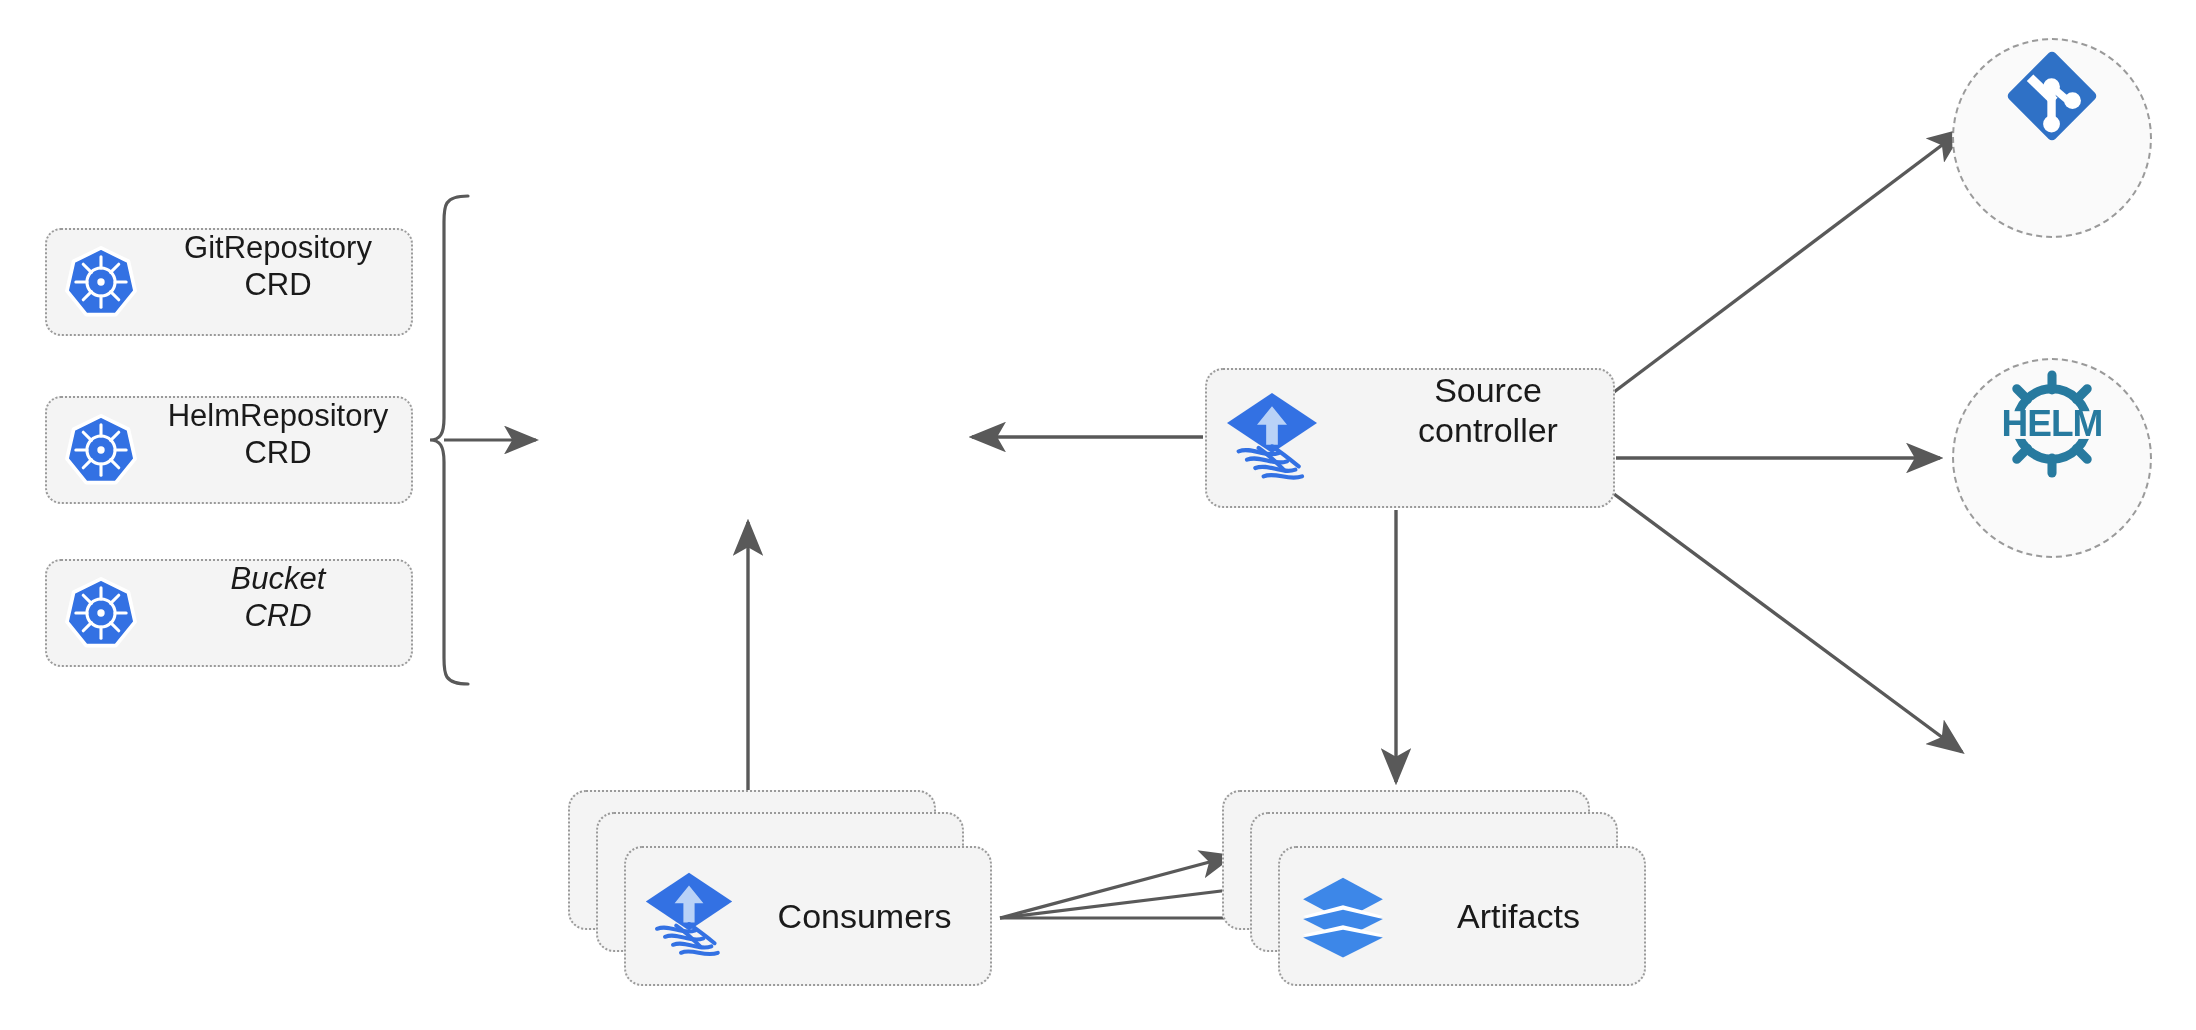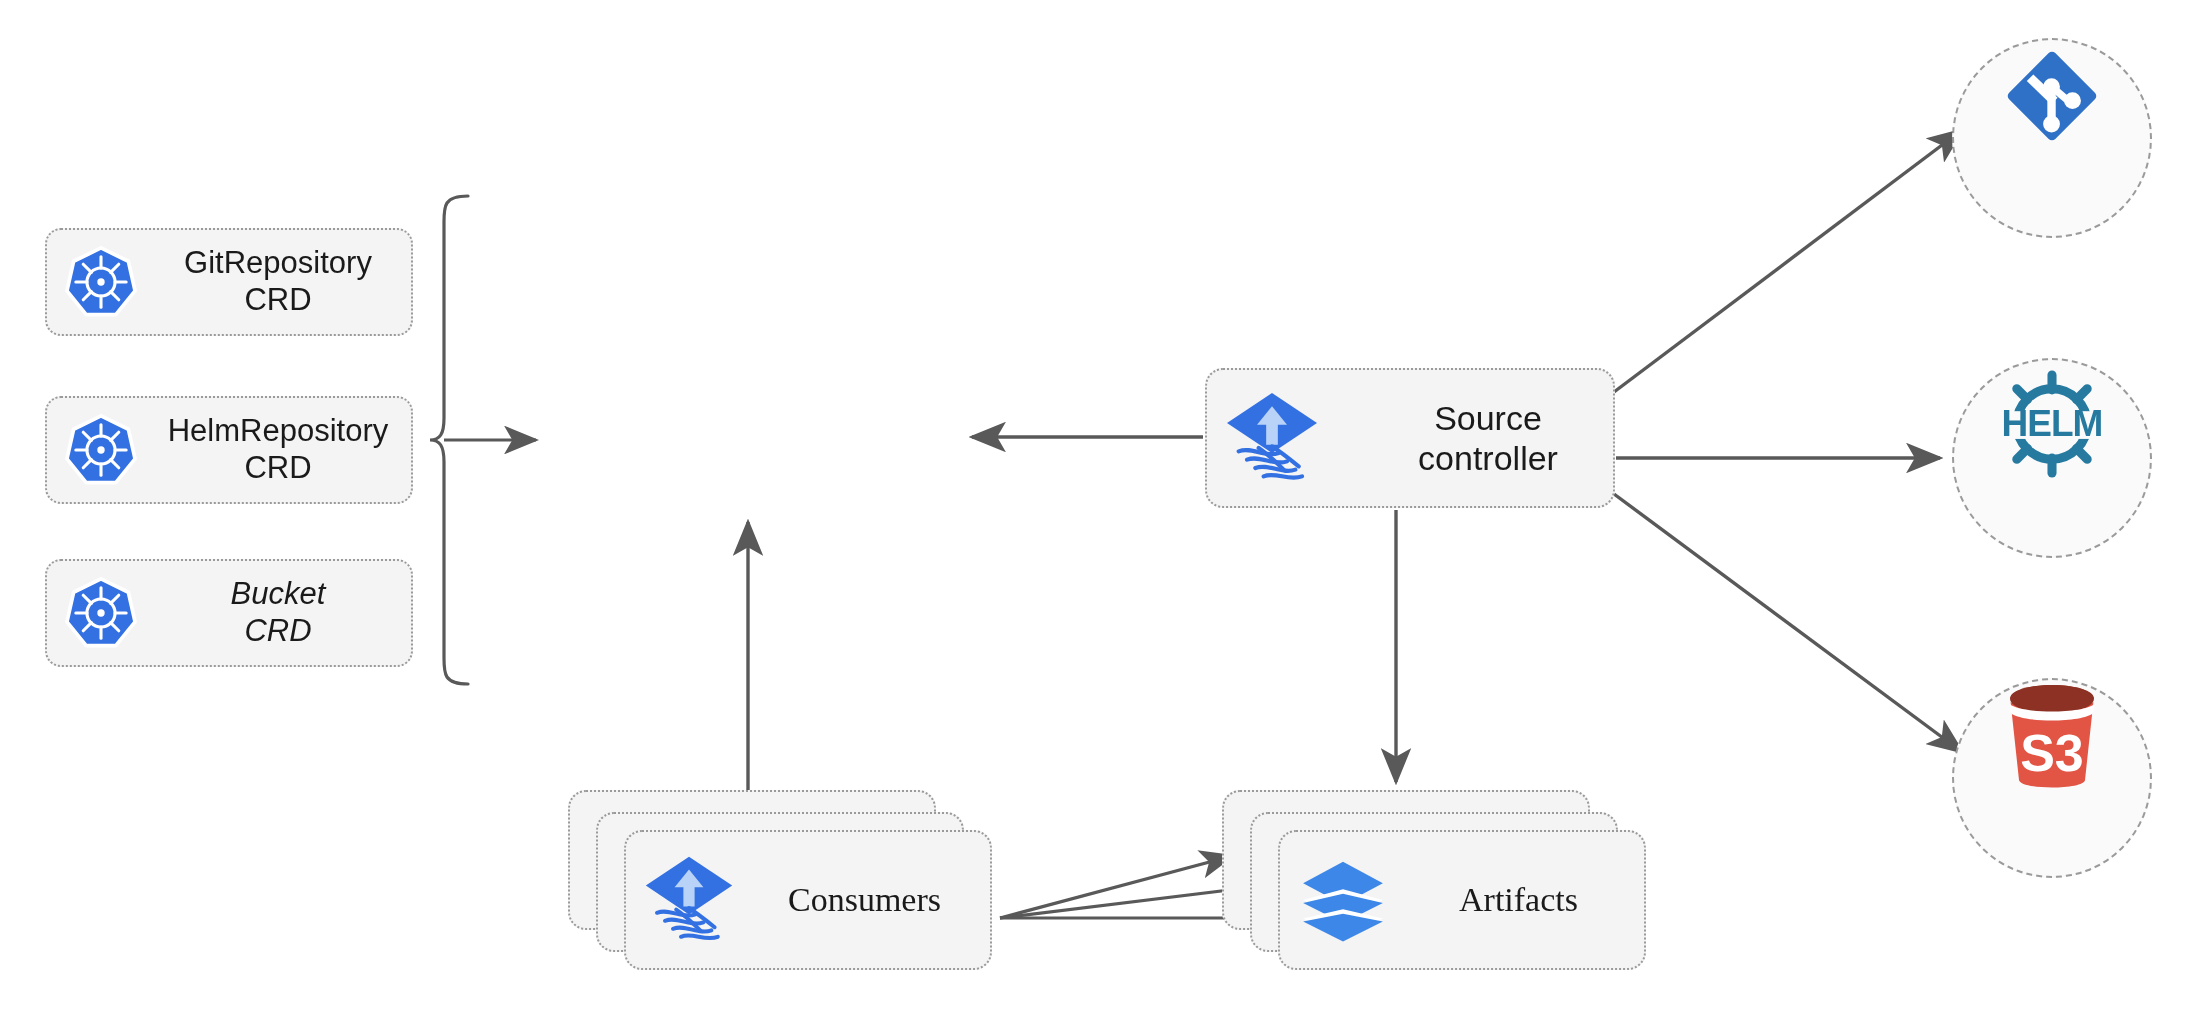--- a/index.html
+++ b/index.html
@@ -26,21 +26,20 @@
   }
 
   
   .node {
     position: absolute;
     box-sizing: border-box;
     background: #f4f4f4;
     border: 2.5px dotted #9a9a9a;
     border-radius: 18px;
     display: flex;
-    align-items: center;
     justify-content: flex-start;
   }
   .node .label {
     font-size: 33px;
     color: #1a1a1a;
     line-height: 1.18;
     text-align: center;
     white-space: pre-line;
     flex: 1;
     padding-right: 10px;
@@ -96,25 +95,24 @@
     box-sizing: border-box;
     background: #f4f4f4;
     border: 2.5px dotted #9a9a9a;
     border-radius: 18px;
     width: 368px;
     height: 140px;
   }
   .stack .card.back1 { left: 0px;  top: 0px;  }
   .stack .card.back2 { left: 28px; top: 22px; }
   .stack .card.front {
-    left: 56px; top: 40px;
+    left: 56px; top: 56px;
     display: flex;
     align-items: center;
     z-index: 3;
-    font-family: Liberation Serif, serif;
   }
   .stack .front .iconwrap {
     flex: 0 0 auto;
     width: 125px;
     display: flex;
     align-items: center;
     justify-content: center;
   }
   .stack .front .label {
     font-size: 34px;
@@ -337,28 +335,14 @@
           <line x1="37" y1="83" x2="27" y2="93"></line>
         </g>
         <rect x="12" y="48" width="96" height="26" fill="#fafafa"></rect>
       </svg>
       <span style="position:absolute;left:0;top:0;width:128px;height:128px;display:flex;
                    align-items:center;justify-content:center;font-size:37px;font-weight:bold;
                    color:#277a9f;letter-spacing:-1px;font-family:'Liberation Sans',sans-serif;">HELM</span>
     </span>
   </div>
 
-  <div class="circle-node" id="circle-s3">
-    <span style="position:relative;display:block;width:120px;height:118px;">
-      <svg width="120" height="118" viewBox="0 0 120 118" xmlns="http://www.w3.org/2000/svg" style="position:absolute;left:0;top:0;">
-        <ellipse cx="60" cy="18" rx="42" ry="13" fill="#8c3123"></ellipse>
-        <path d="M18.6,22 C30,32 90,32 101.4,22 L93,100 C92,110 28,110 27,100 Z" fill="#e25444"></path>
-        <path d="M18.2,19 C18.2,11 36,5 60,5 C84,5 101.8,11 101.8,19
-                 C101.8,27 84,33 60,33 C36,33 18.2,27 18.2,19 Z" fill="#8c3123"></path>
-        <path d="M17.6,24 C29,34 91,34 102.4,24 L101.4,33 C90,43 30,43 18.6,33 Z" fill="#ffffff"></path>
-      </svg>
-      <span style="position:absolute;left:0;top:14px;width:120px;height:118px;display:flex;
-                   align-items:center;justify-content:center;font-size:52px;font-weight:bold;
-                   color:#ffffff;font-family:'Liberation Sans',sans-serif;">S3</span>
-    </span>
-  </div>
 
 </div>
 
 </body></html>

